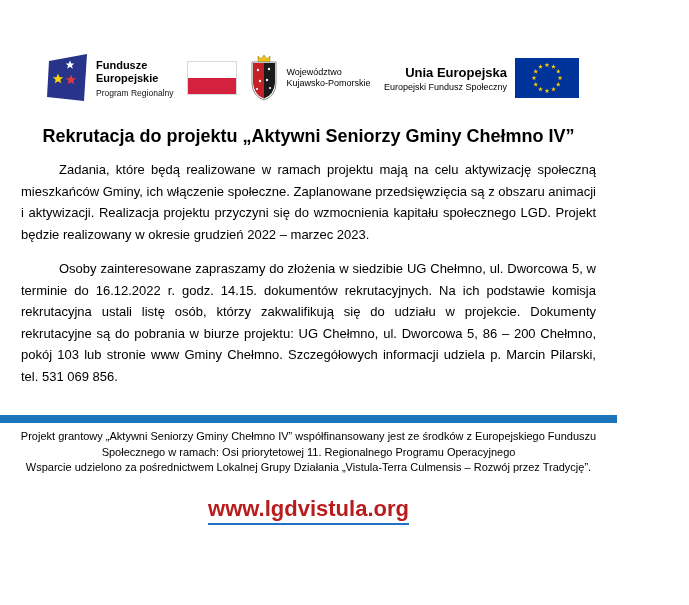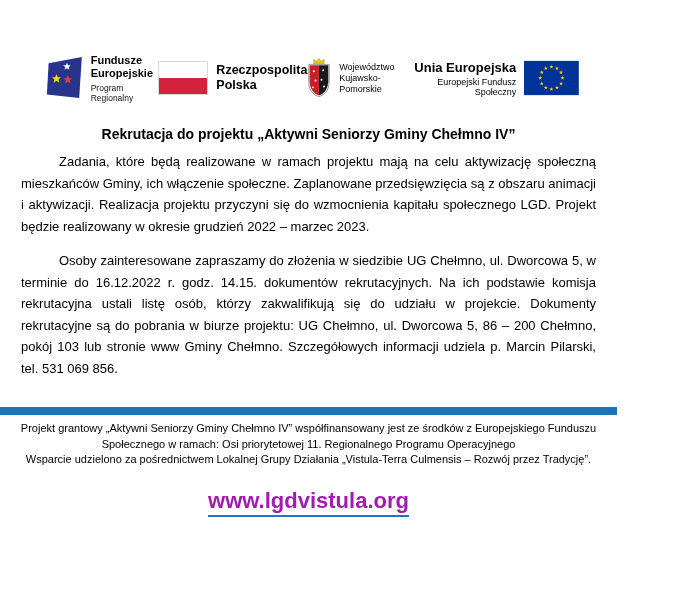--- a/index.html
+++ b/index.html
@@ -18,32 +18,32 @@
   .fe-sub  { font-size:8.5px; margin-top:3px; color:#111; }
   .pl-line { font-weight:bold; font-size:12.5px; line-height:15px; }
   .wkp-line{ font-weight:normal; font-size:9px; line-height:11px; }
   .ue-text { text-align:right; }
   .ue-title{ font-weight:bold; font-size:13px; line-height:15px; }
   .ue-sub  { font-size:9px; margin-top:2px; }
   .pl-flag { width:50px; height:34px; border:1px solid #d8d8d8; box-sizing:border-box; }
   .pl-flag .w { height:50%; background:#fff; }
   .pl-flag .r { height:50%; background:#D4213D; }
   
-  .doc-title { text-align:center; font-size:14px; margin-top:22px; }
+  .doc-title { text-align:center; font-size:18px; margin-top:22px; }
   .para { font-size:13px; line-height:21.5px; margin-left:21px; margin-right:21px; }
   .para-1 { margin-top:14px; text-align:left; }
   .para-2 { margin-top:9px;  text-align:justify; text-indent:38px; }
   .para-3 { margin-top:7px;  text-align:justify; text-indent:38px; }
   
   .divider { height:8px; background:#1B75BC; margin-top:28px; }
   .footer-text { margin-top:6px; font-size:11px; line-height:15.5px; text-align:center; }
   .lgd-wrap { display:flex; justify-content:center; margin-top:12px; }
   .site-wrap { text-align:center; margin-top:20px; }
   .site-link {
-    display:inline-block; font-size:22px; font-weight:bold; color:#a21caf;
+    display:inline-block; font-size:22px; font-weight:bold; color:#b91c1c;
     border-bottom:2px solid #2271C5; padding-bottom:1px; cursor:pointer;
   }
 </style>
 </head>
 <body>
 
 <div class="page">
 
   <header class="logos">
 
@@ -61,24 +61,20 @@
         <span class="fe-line">Fundusze</span>
         <span class="fe-line">Europejskie</span>
         <span class="fe-sub">Program Regionalny</span>
       </div>
     </div>
 
     <div class="logo">
       <div class="pl-flag">
         <div class="w"></div>
           <div class="r"></div>
-      </div>
-      <div class="logo-text">
-        <span class="pl-line">Rzeczpospolita</span>
-        <span class="pl-line">Polska</span>
       </div>
     </div>
 
     <div class="logo">
       <svg width="28" height="46" viewBox="0 0 28 46" aria-hidden="true">
         <polygon points="8,7 8,1 11,4 14,0 17,4 20,1 20,7" fill="#F2C218" stroke="#8a6d00" stroke-width="0.5"></polygon>
         <path d="M2,7 H26 V28 Q26,41 14,45 Q2,41 2,28 Z" fill="#FFFFFF" stroke="#8a8a8a" stroke-width="1"></path>
         <path d="M3,8 H14 V43.5 Q4,40 3,28 Z" fill="#C62127"></path>
         <path d="M14,8 H25 V28 Q24,40 14,43.5 Z" fill="#1A1A1A"></path>
         <circle cx="8" cy="15" r="1.2" fill="#fff"></circle>

